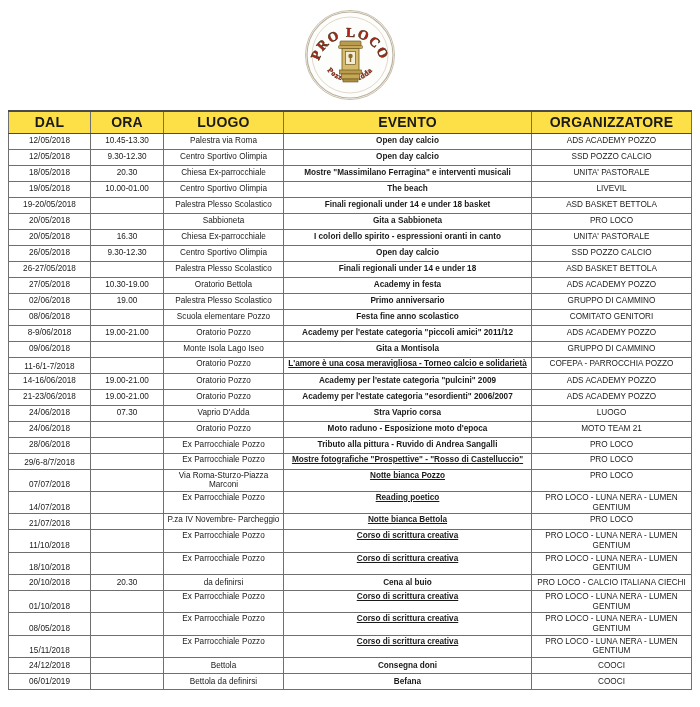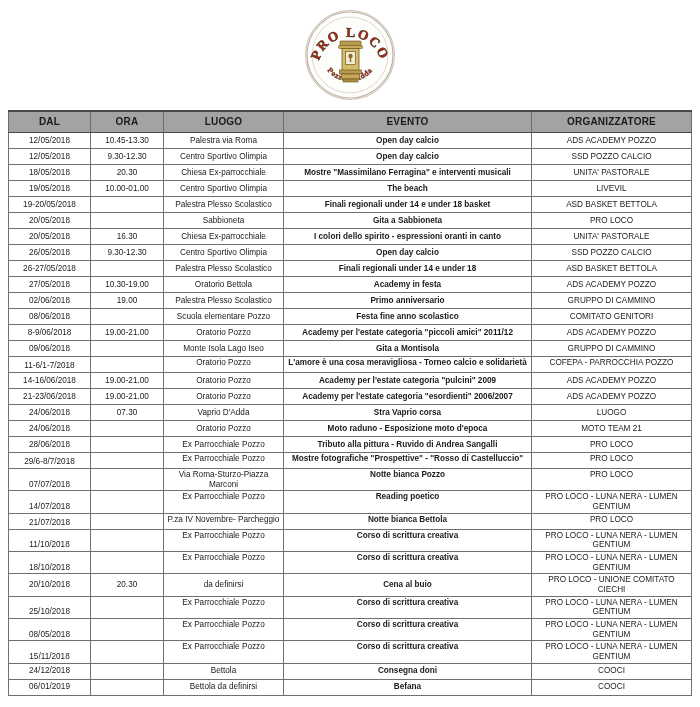--- a/index.html
+++ b/index.html
@@ -53,23 +53,23 @@
   table.schedule th,
   table.schedule td {
     border: 1px solid #6f6f6f;
     padding: 1px 2px;
     text-align: center;
     vertical-align: middle;
     word-wrap: break-word;
     overflow-wrap: break-word;
   }
   table.schedule thead th {
-    background: #a3a3a3;
+    background: #fde047;
     font-weight: bold;
-    font-size: 10px;
+    font-size: 14px;
     letter-spacing: .2px;
     height: 16px;
     padding: 2px 2px;
     border-top: 2px solid #4a4a4a;
     border-bottom: 1px solid #4a4a4a;
   }
   table.schedule tbody td {
     height: 13px;
   }
   
@@ -91,20 +91,21 @@
   }
   tr.tall td.luogo,
   tr.tall td.ora,
   tr.tall td.org {
     vertical-align: top;
     padding-top: 1px;
   }
   tr.tall td.evento {
     vertical-align: top;
     padding-top: 1px;
+    text-decoration: underline;
   }
 </style>
 </head>
 <body>
 
 <div class="page">
 
   <div class="logo-area">
     <div class="logo">
       <svg width="88" height="88" viewBox="0 0 88 88">
@@ -336,24 +337,24 @@
             <td class="ora"></td>
             <td class="luogo">Ex Parrocchiale Pozzo</td>
             <td class="evento">Corso di scrittura creativa</td>
             <td class="org">PRO LOCO - LUNA NERA - LUMEN GENTIUM</td>
           </tr>
           <tr>
             <td class="dal">20/10/2018</td>
             <td class="ora">20.30</td>
             <td class="luogo">da definirsi</td>
             <td class="evento">Cena al buio</td>
-            <td class="org">PRO LOCO - UNIONE COMITATO CIECHI</td>
-          </tr>
-          <tr class="tall">
-            <td class="dal">25/10/2018</td>
+            <td class="org">PRO LOCO - CALCIO ITALIANA CIECHI</td>
+          </tr>
+          <tr class="tall">
+            <td class="dal">01/10/2018</td>
             <td class="ora"></td>
             <td class="luogo">Ex Parrocchiale Pozzo</td>
             <td class="evento">Corso di scrittura creativa</td>
             <td class="org">PRO LOCO - LUNA NERA - LUMEN GENTIUM</td>
           </tr>
           <tr class="tall">
             <td class="dal">08/05/2018</td>
             <td class="ora"></td>
             <td class="luogo">Ex Parrocchiale Pozzo</td>
             <td class="evento">Corso di scrittura creativa</td>

